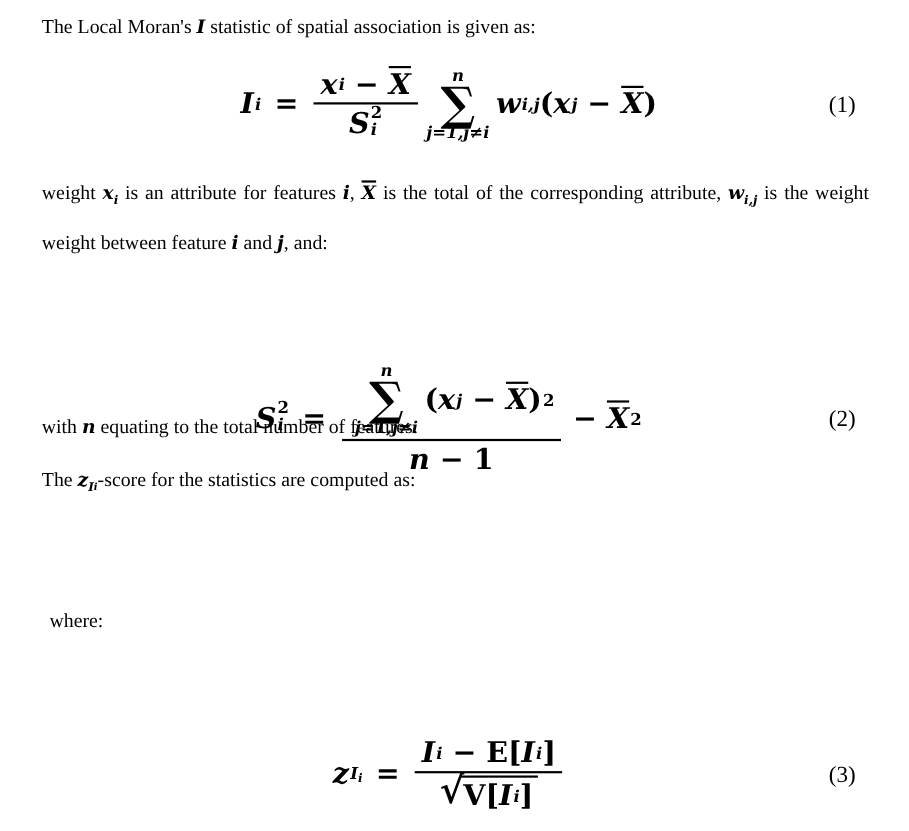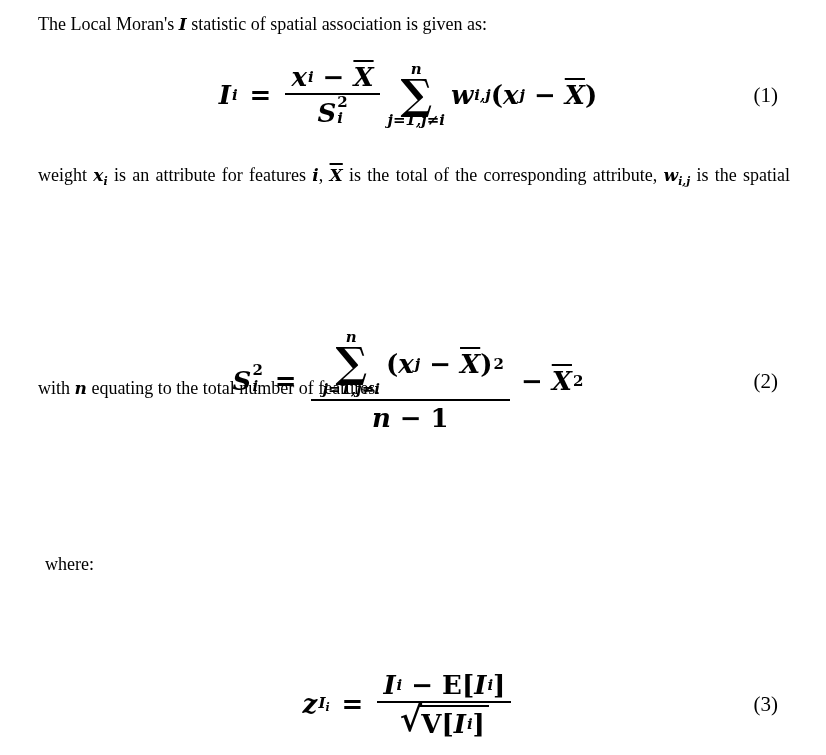--- a/index.html
+++ b/index.html
@@ -130,21 +130,22 @@
         <span class="sb">j</span>
       <span class="op">−</span>
       <span class="v ovl2">X</span>
       <span class="rm">)</span>
     </span>
     <span class="eq-tag">(1)</span>
   </div>
 
   <div class="block" style="top:156px;">
     <p class="para">
-      <span class="line p2line1"><span>weight </span><span class="mi">x</span><span class="mi msub">i</span><span> is an attribute for features </span><span class="mi">i</span><span>, </span><span class="mi ovl">X</span><span> is the total of the corresponding attribute, </span><span class="mi">w</span><span class="mi msub">i,j</span><span> is the spatial</span></span>
+      <span class="line p2line1"><span>weight </span><span class="mi">x</span><span class="mi msub">i</span><span> is an attribute for features </span><span class="mi">i</span><span>, </span><span class="mi ovl">X</span><span> is the total of the corresponding attribute, </span><span class="mi">w</span><span class="mi msub">i,j</span><span> is the weight</span></span>
+      <span class="line p2line2"><span>weight between feature </span><span class="mi">i</span><span> and </span><span class="mi">j</span><span>, and:</span></span>
     </p>
   </div>
 
   <div class="block eq-row" style="top:234px;height:114px;">
     <span class="mrow">
       <span class="v">S</span>
       <span class="stack">
           <span class="st-sup">2</span>
           <span class="st-sub">i</span>
         </span>
@@ -175,20 +176,23 @@
       <span class="v ovl2">X</span>
       <span class="sp">2</span>
     </span>
     <span class="eq-tag">(2)</span>
   </div>
 
   <div class="block" style="top:376px;">
     <p class="para"><span>with </span><span class="mi">n</span><span> equating to the total number of features.</span></p>
   </div>
 
+  <div class="block" style="top:424px;">
+    <p class="para"><span>The </span><span class="mi">z</span><span class="mi msub">I</span><span class="mi msubsub">i</span><span>-score for the statistics are computed as:</span></p>
+  </div>
 
   <div class="block eq-row" style="top:460px;height:80px;">
     <span class="mrow">
       <span class="v">z</span>
         <span class="sb"><span class="v">I</span><span class="sbb v">i</span></span>
       <span class="eqs">=</span>
       <span class="frac">
         <span class="fnum">
           <span class="v">I</span>
             <span class="sb">i</span>

